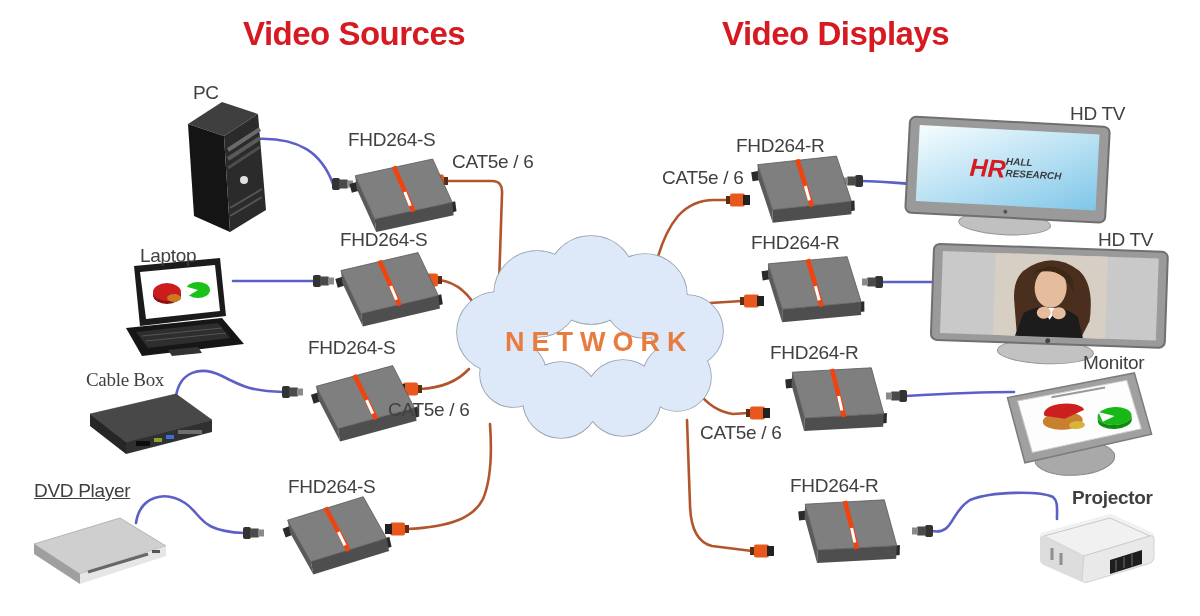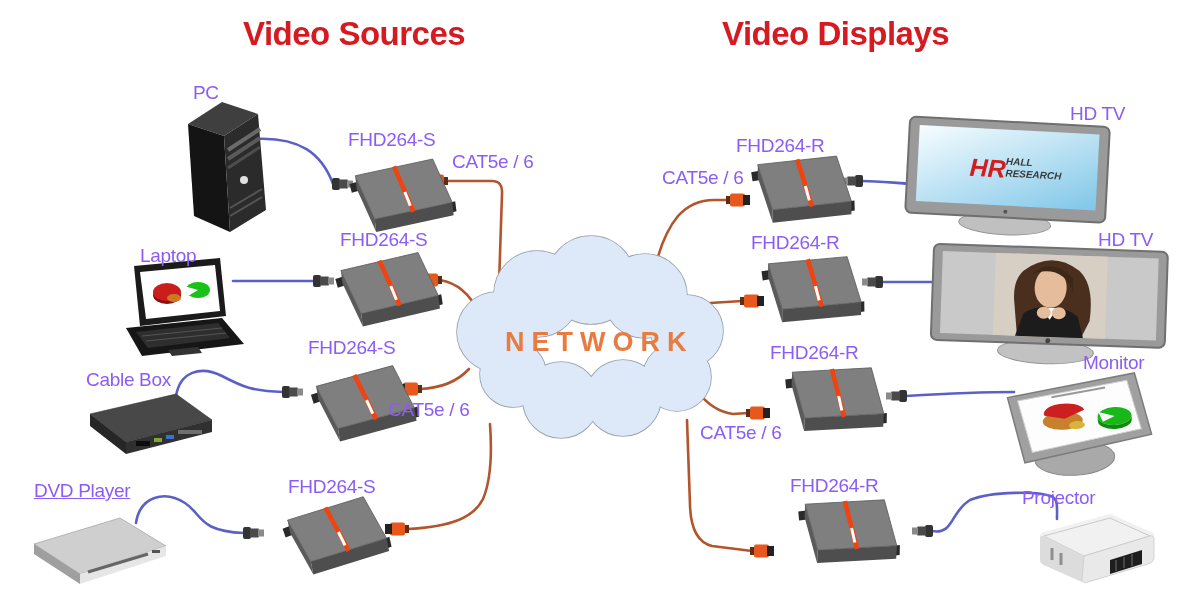--- a/index.html
+++ b/index.html
@@ -5,21 +5,21 @@
   html,body{margin:0;padding:0;background:#fff;}
   .canvas{
     position:relative;width:1200px;height:616px;background:#fff;overflow:hidden;
     font-family:"Liberation Sans",sans-serif;
   }
   .title{
     position:absolute;font-size:33px;font-weight:700;letter-spacing:-0.5px;
     color:var(--title-red,#d61a21);white-space:nowrap;
   }
   .lbl{
-    position:absolute;font-size:19px;font-weight:400;color:#8b5cf6;
+    position:absolute;font-size:19px;font-weight:400;color:#404040;
     white-space:nowrap;letter-spacing:-0.3px;
   }
   .network-lbl{
     position:absolute;font-size:27px;font-weight:700;letter-spacing:7px;
     color:var(--network-orange,#e87c40);white-space:nowrap;
   }
   .dev{position:absolute;}
   svg{display:block;overflow:visible;}
   #wires{position:absolute;left:0;top:0;}
 </style>
@@ -282,30 +282,30 @@
       <line x1="20" y1="42" x2="20" y2="54" stroke="#8f8f8f" stroke-width="3"></line>
       <line x1="29" y1="47" x2="29" y2="59" stroke="#8f8f8f" stroke-width="3"></line>
     </svg>
   </div>
 
   <div class="lbl" style="left:193px;top:82px;">PC</div>
   <div class="lbl" style="left:348px;top:129px;">FHD264-S</div>
   <div class="lbl" style="left:452px;top:151px;">CAT5e / 6</div>
   <div class="lbl" style="left:140px;top:245px;text-align:right;">Laptop</div>
   <div class="lbl" style="left:340px;top:229px;">FHD264-S</div>
-  <div class="lbl" style="left:86px;top:369px;">Cable Box</div>
+  <div class="lbl" style="left:86px;top:369px;font-family:Liberation Serif, serif;">Cable Box</div>
   <div class="lbl" style="left:308px;top:337px;">FHD264-S</div>
   <div class="lbl" style="left:388px;top:399px;">CAT5e / 6</div>
   <div class="lbl" style="left:34px;top:480px;text-decoration:underline;">DVD Player</div>
   <div class="lbl" style="left:288px;top:476px;">FHD264-S</div>
 
   <div class="lbl" style="left:736px;top:135px;">FHD264-R</div>
   <div class="lbl" style="left:662px;top:167px;">CAT5e / 6</div>
   <div class="lbl" style="left:1070px;top:103px;">HD TV</div>
   <div class="lbl" style="left:751px;top:232px;">FHD264-R</div>
   <div class="lbl" style="left:1098px;top:229px;">HD TV</div>
   <div class="lbl" style="left:770px;top:342px;">FHD264-R</div>
   <div class="lbl" style="left:1083px;top:352px;">Monitor</div>
   <div class="lbl" style="left:700px;top:422px;">CAT5e / 6</div>
   <div class="lbl" style="left:790px;top:475px;">FHD264-R</div>
-  <div class="lbl" style="left:1022px;top:487px;">Projector</div>
+  <div class="lbl" style="left:1072px;top:487px;font-weight:bold;">Projector</div>
 
 </div>
 
 </body></html>

